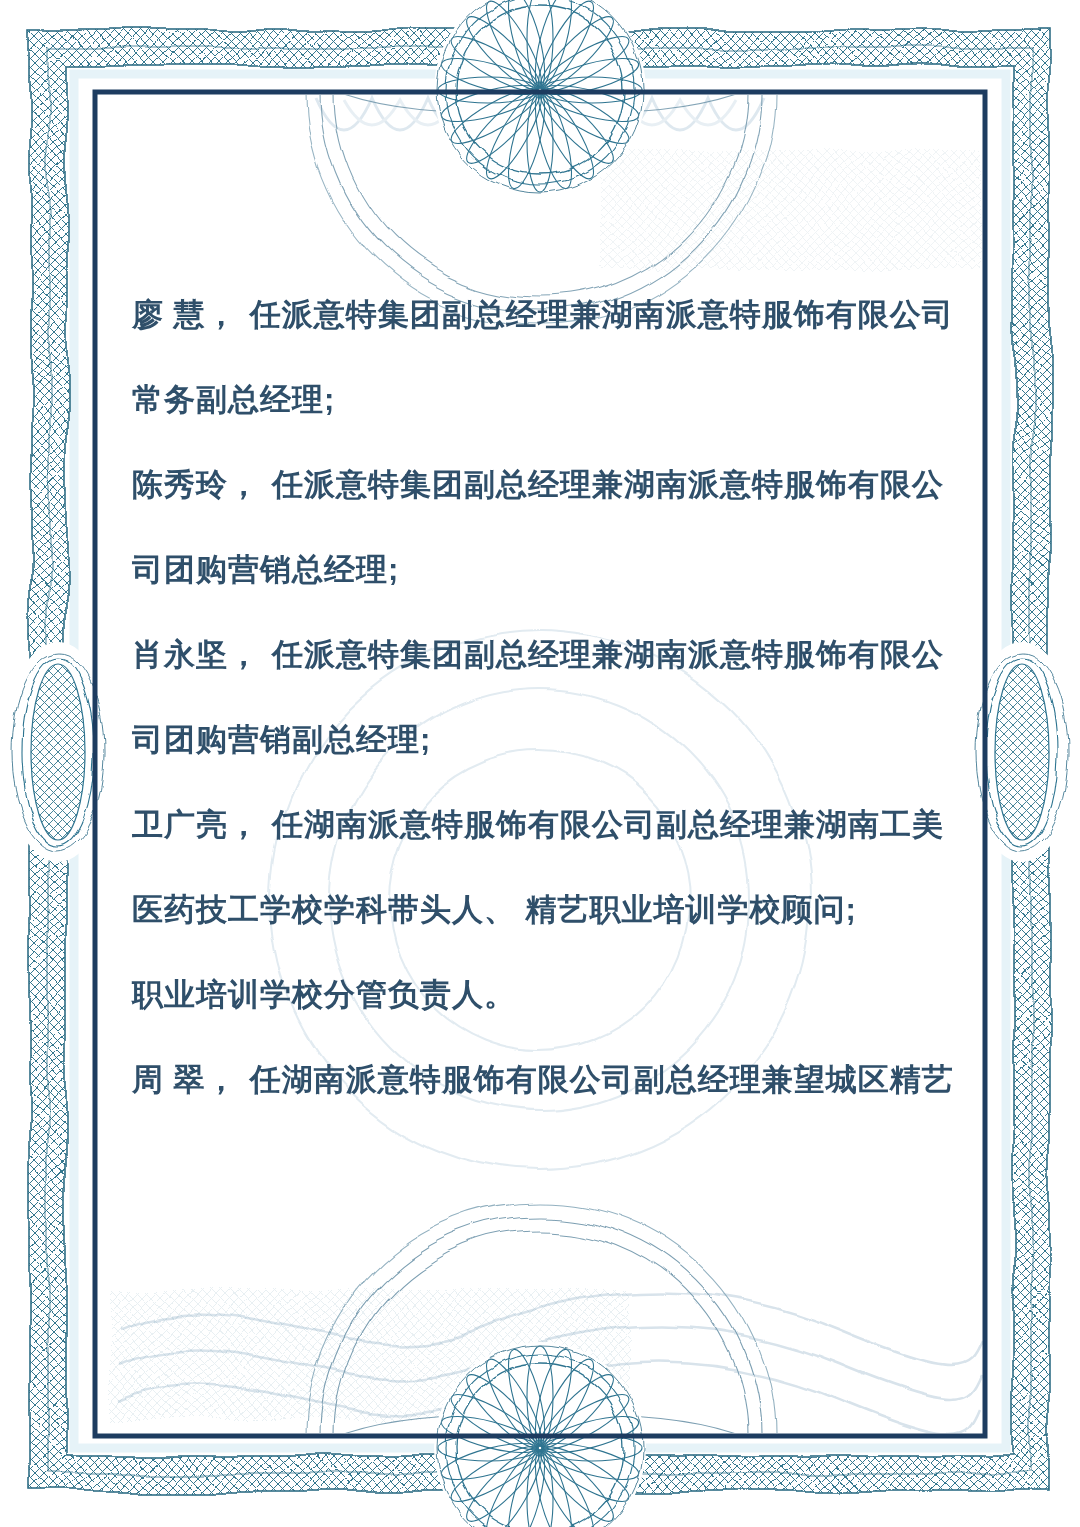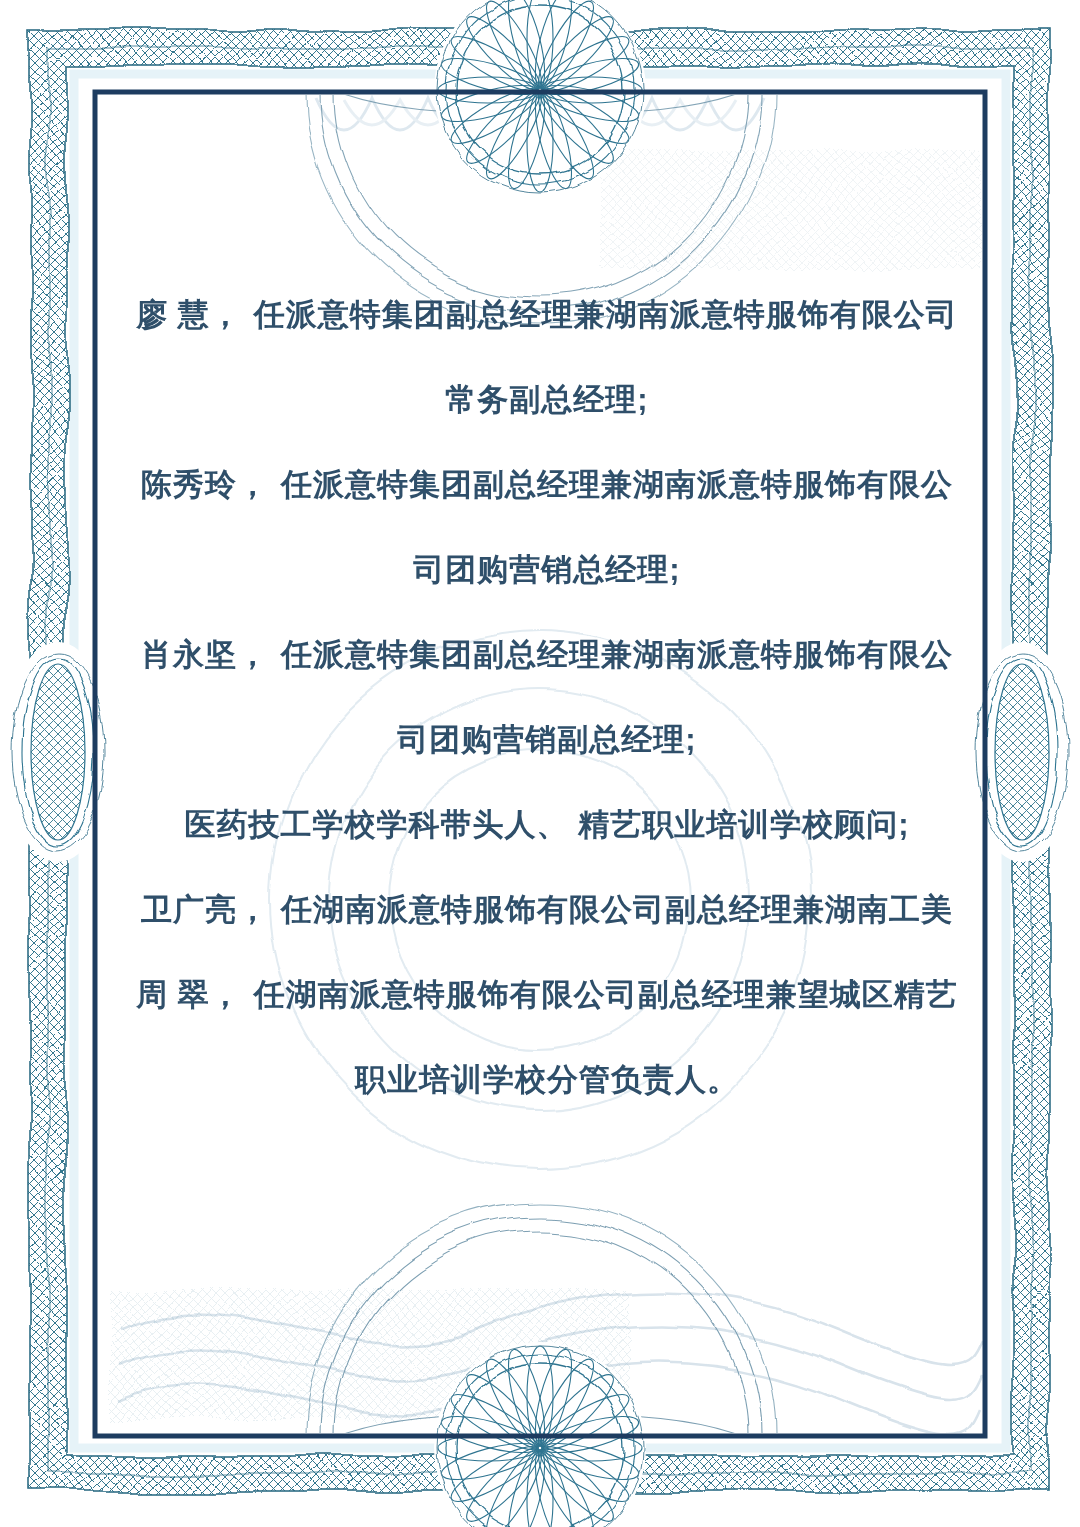--- a/index.html
+++ b/index.html
@@ -19,21 +19,20 @@
     z-index:3;
   }
   .tline {
     height:85px;
     display:flex;
     align-items:center;
     font-size:31px;
     font-weight:600;
     letter-spacing:1px;
     white-space:nowrap;
-    justify-content:center;
   }
   .nm { font-weight:800; margin-right:12px; }
 </style>
 </head>
 <body>
 
 <div class="page">
 
   <svg class="border-svg" viewBox="0 0 1080 1527" xmlns="http://www.w3.org/2000/svg">
     <defs>
@@ -192,29 +191,29 @@
 
     <div class="entry">
       <div class="tline">
         <span class="nm">肖永坚，</span>
         <span>任派意特集团副总经理兼湖南派意特服饰有限公</span>
       </div>
       <div class="tline">司团购营销副总经理;</div>
     </div>
 
     <div class="entry">
-      <div class="tline">医药技工学校学科带头人、 精艺职业培训学校顾问;</div>
       <div class="tline">
         <span class="nm">卫广亮，</span>
         <span>任湖南派意特服饰有限公司副总经理兼湖南工美</span>
       </div>
-    </div>
-
-    <div class="entry">
+      <div class="tline">医药技工学校学科带头人、 精艺职业培训学校顾问;</div>
+    </div>
+
+    <div class="entry">
+      <div class="tline">职业培训学校分管负责人。</div>
       <div class="tline">
         <span class="nm">周 翠，</span>
         <span>任湖南派意特服饰有限公司副总经理兼望城区精艺</span>
       </div>
-      <div class="tline">职业培训学校分管负责人。</div>
     </div>
 
   </div>
 </div>
 
 </body></html>

